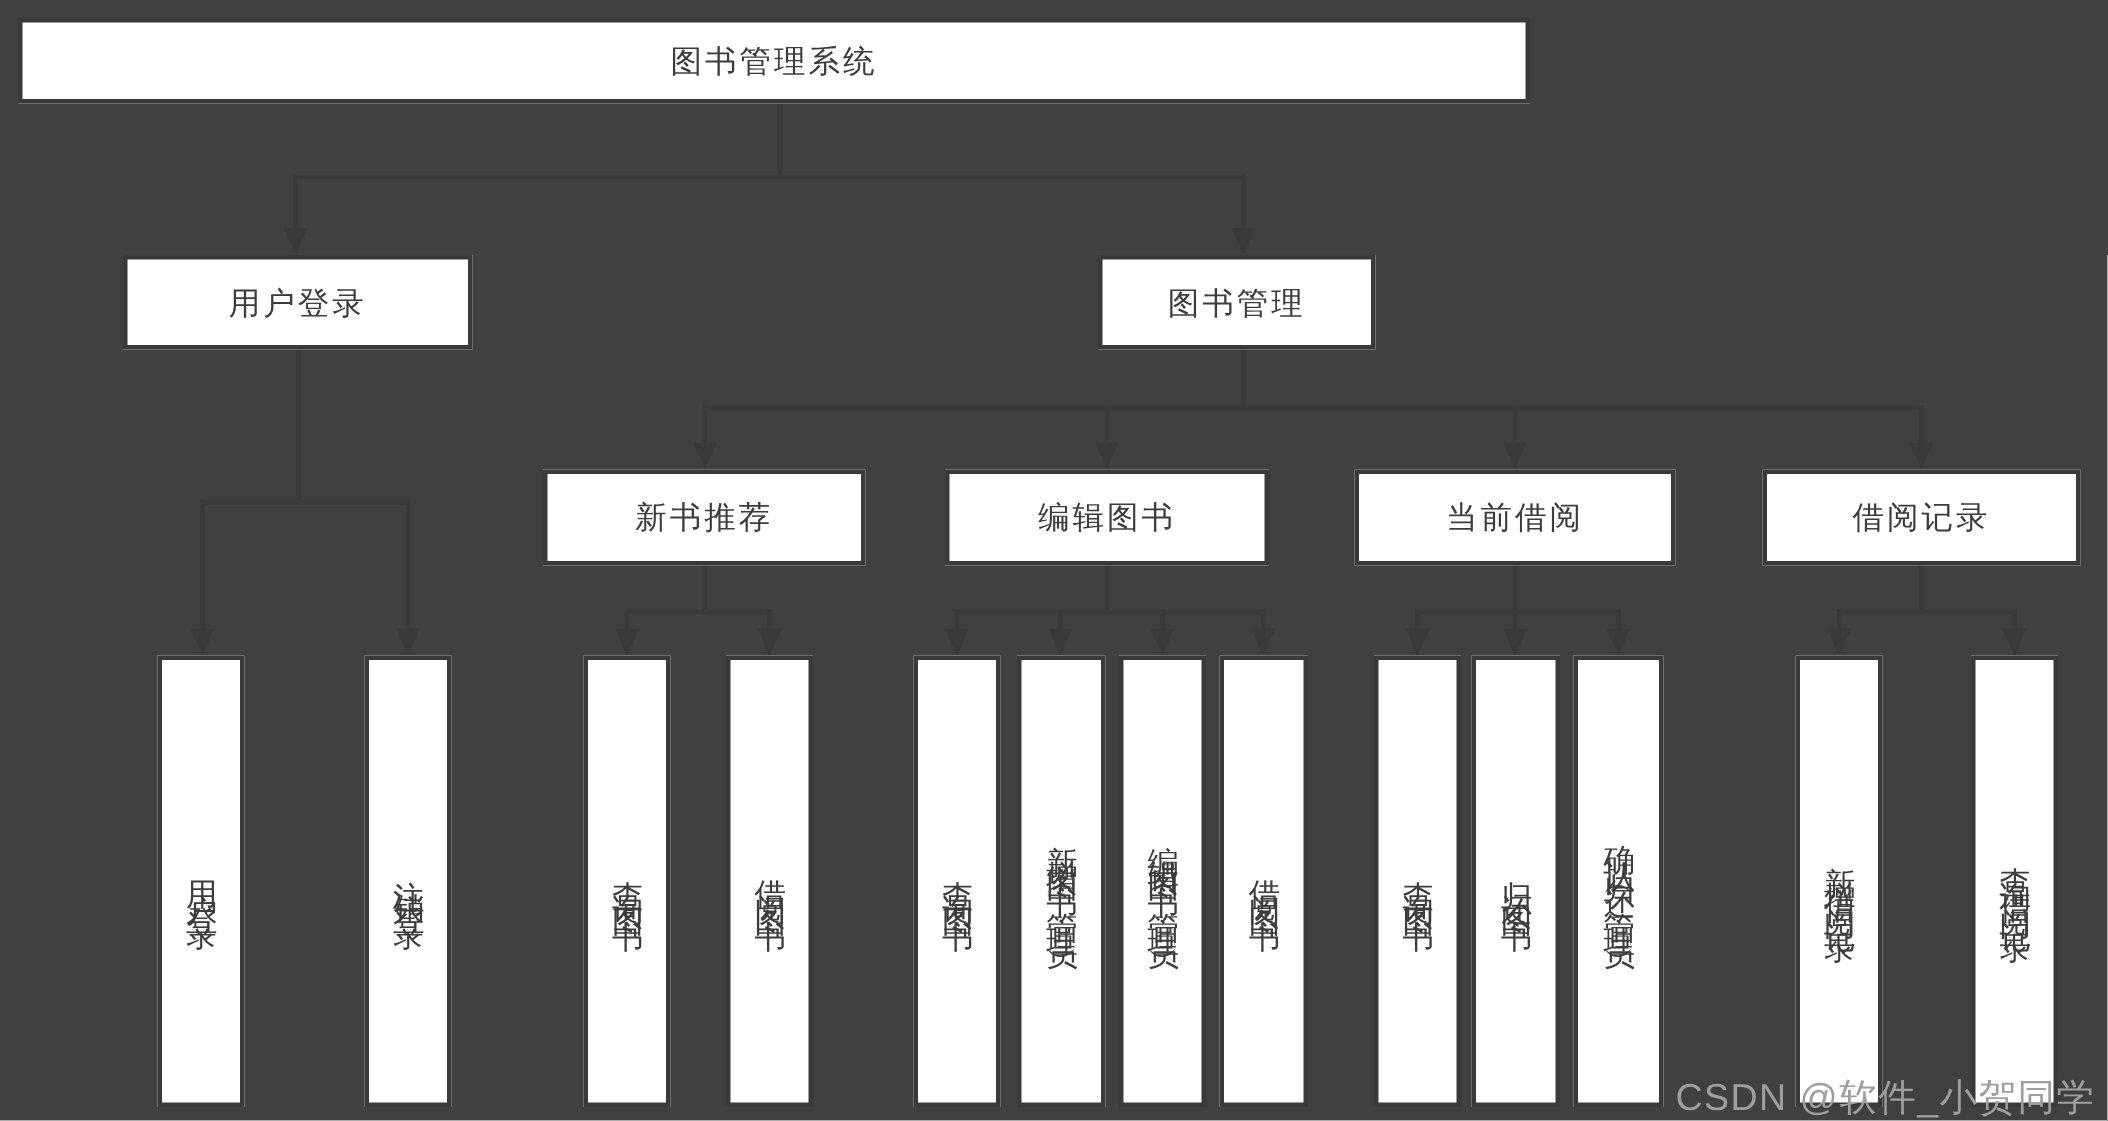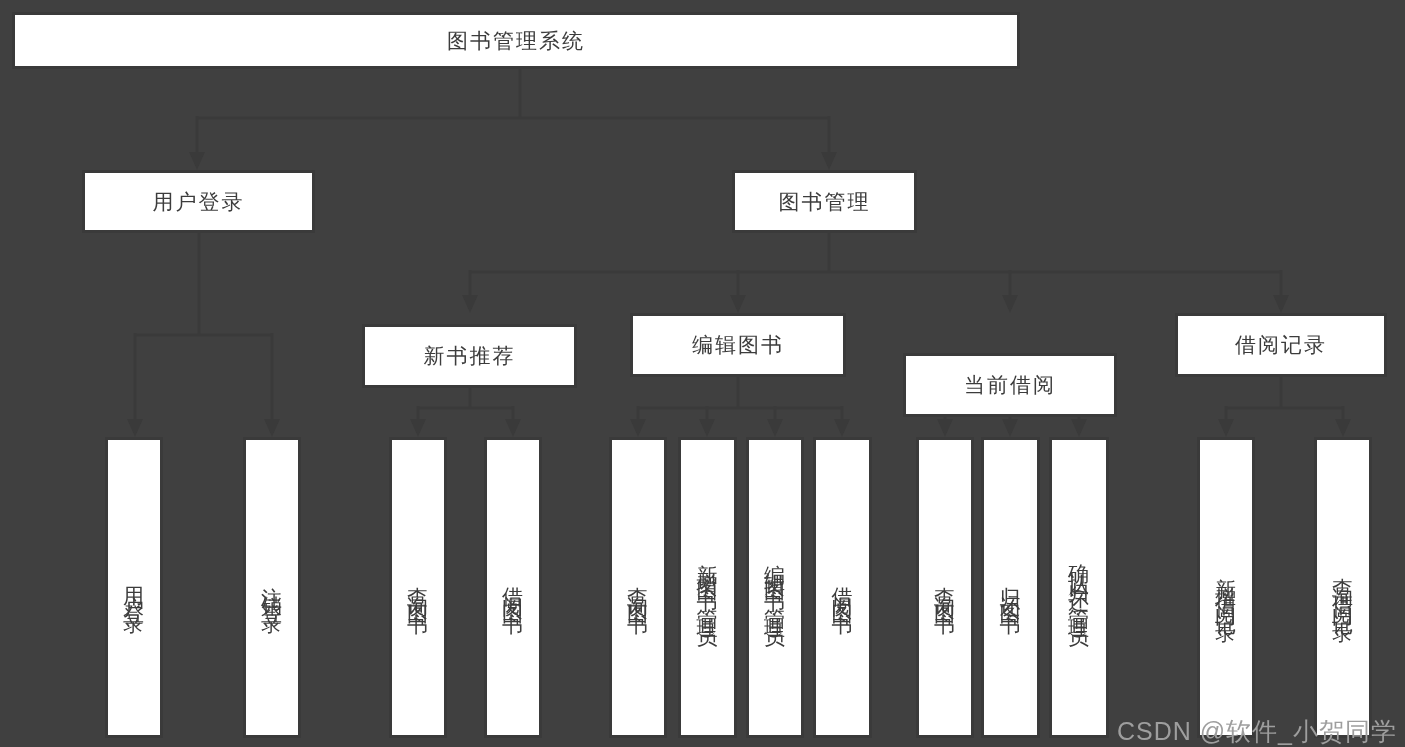--- a/index.html
+++ b/index.html
@@ -96,27 +96,27 @@
     <span>图书管理系统</span>
   </div>
 
   <div class="node" style="left:82px; top:170px; width:233px; height:63px;">
     <span>用户登录</span>
   </div>
   <div class="node" style="left:712px; top:170px; width:185px; height:63px;margin-left:20px;">
     <span>图书管理</span>
   </div>
 
-  <div class="node" style="left:362px; top:313px; width:215px; height:64px;margin-top:11px;">
+  <div class="node" style="left:362px; top:313px; width:215px; height:64px;">
     <span>新书推荐</span>
   </div>
   <div class="node" style="left:630px; top:313px; width:216px; height:64px;">
     <span>编辑图书</span>
   </div>
-  <div class="node" style="left:903px; top:313px; width:214px; height:64px;margin-top:40px;">
+  <div class="node" style="left:903px; top:313px; width:214px; height:64px;">
     <span>当前借阅</span>
   </div>
   <div class="node" style="left:1175px; top:313px; width:212px; height:64px;">
     <span>借阅记录</span>
   </div>
 
   <div class="node leaf" style="left:105px; top:437px; width:58px; height:301px;">
     <span class="vtext">用户登录</span>
   </div>
   <div class="node leaf" style="left:243px; top:437px; width:58px; height:301px;">

